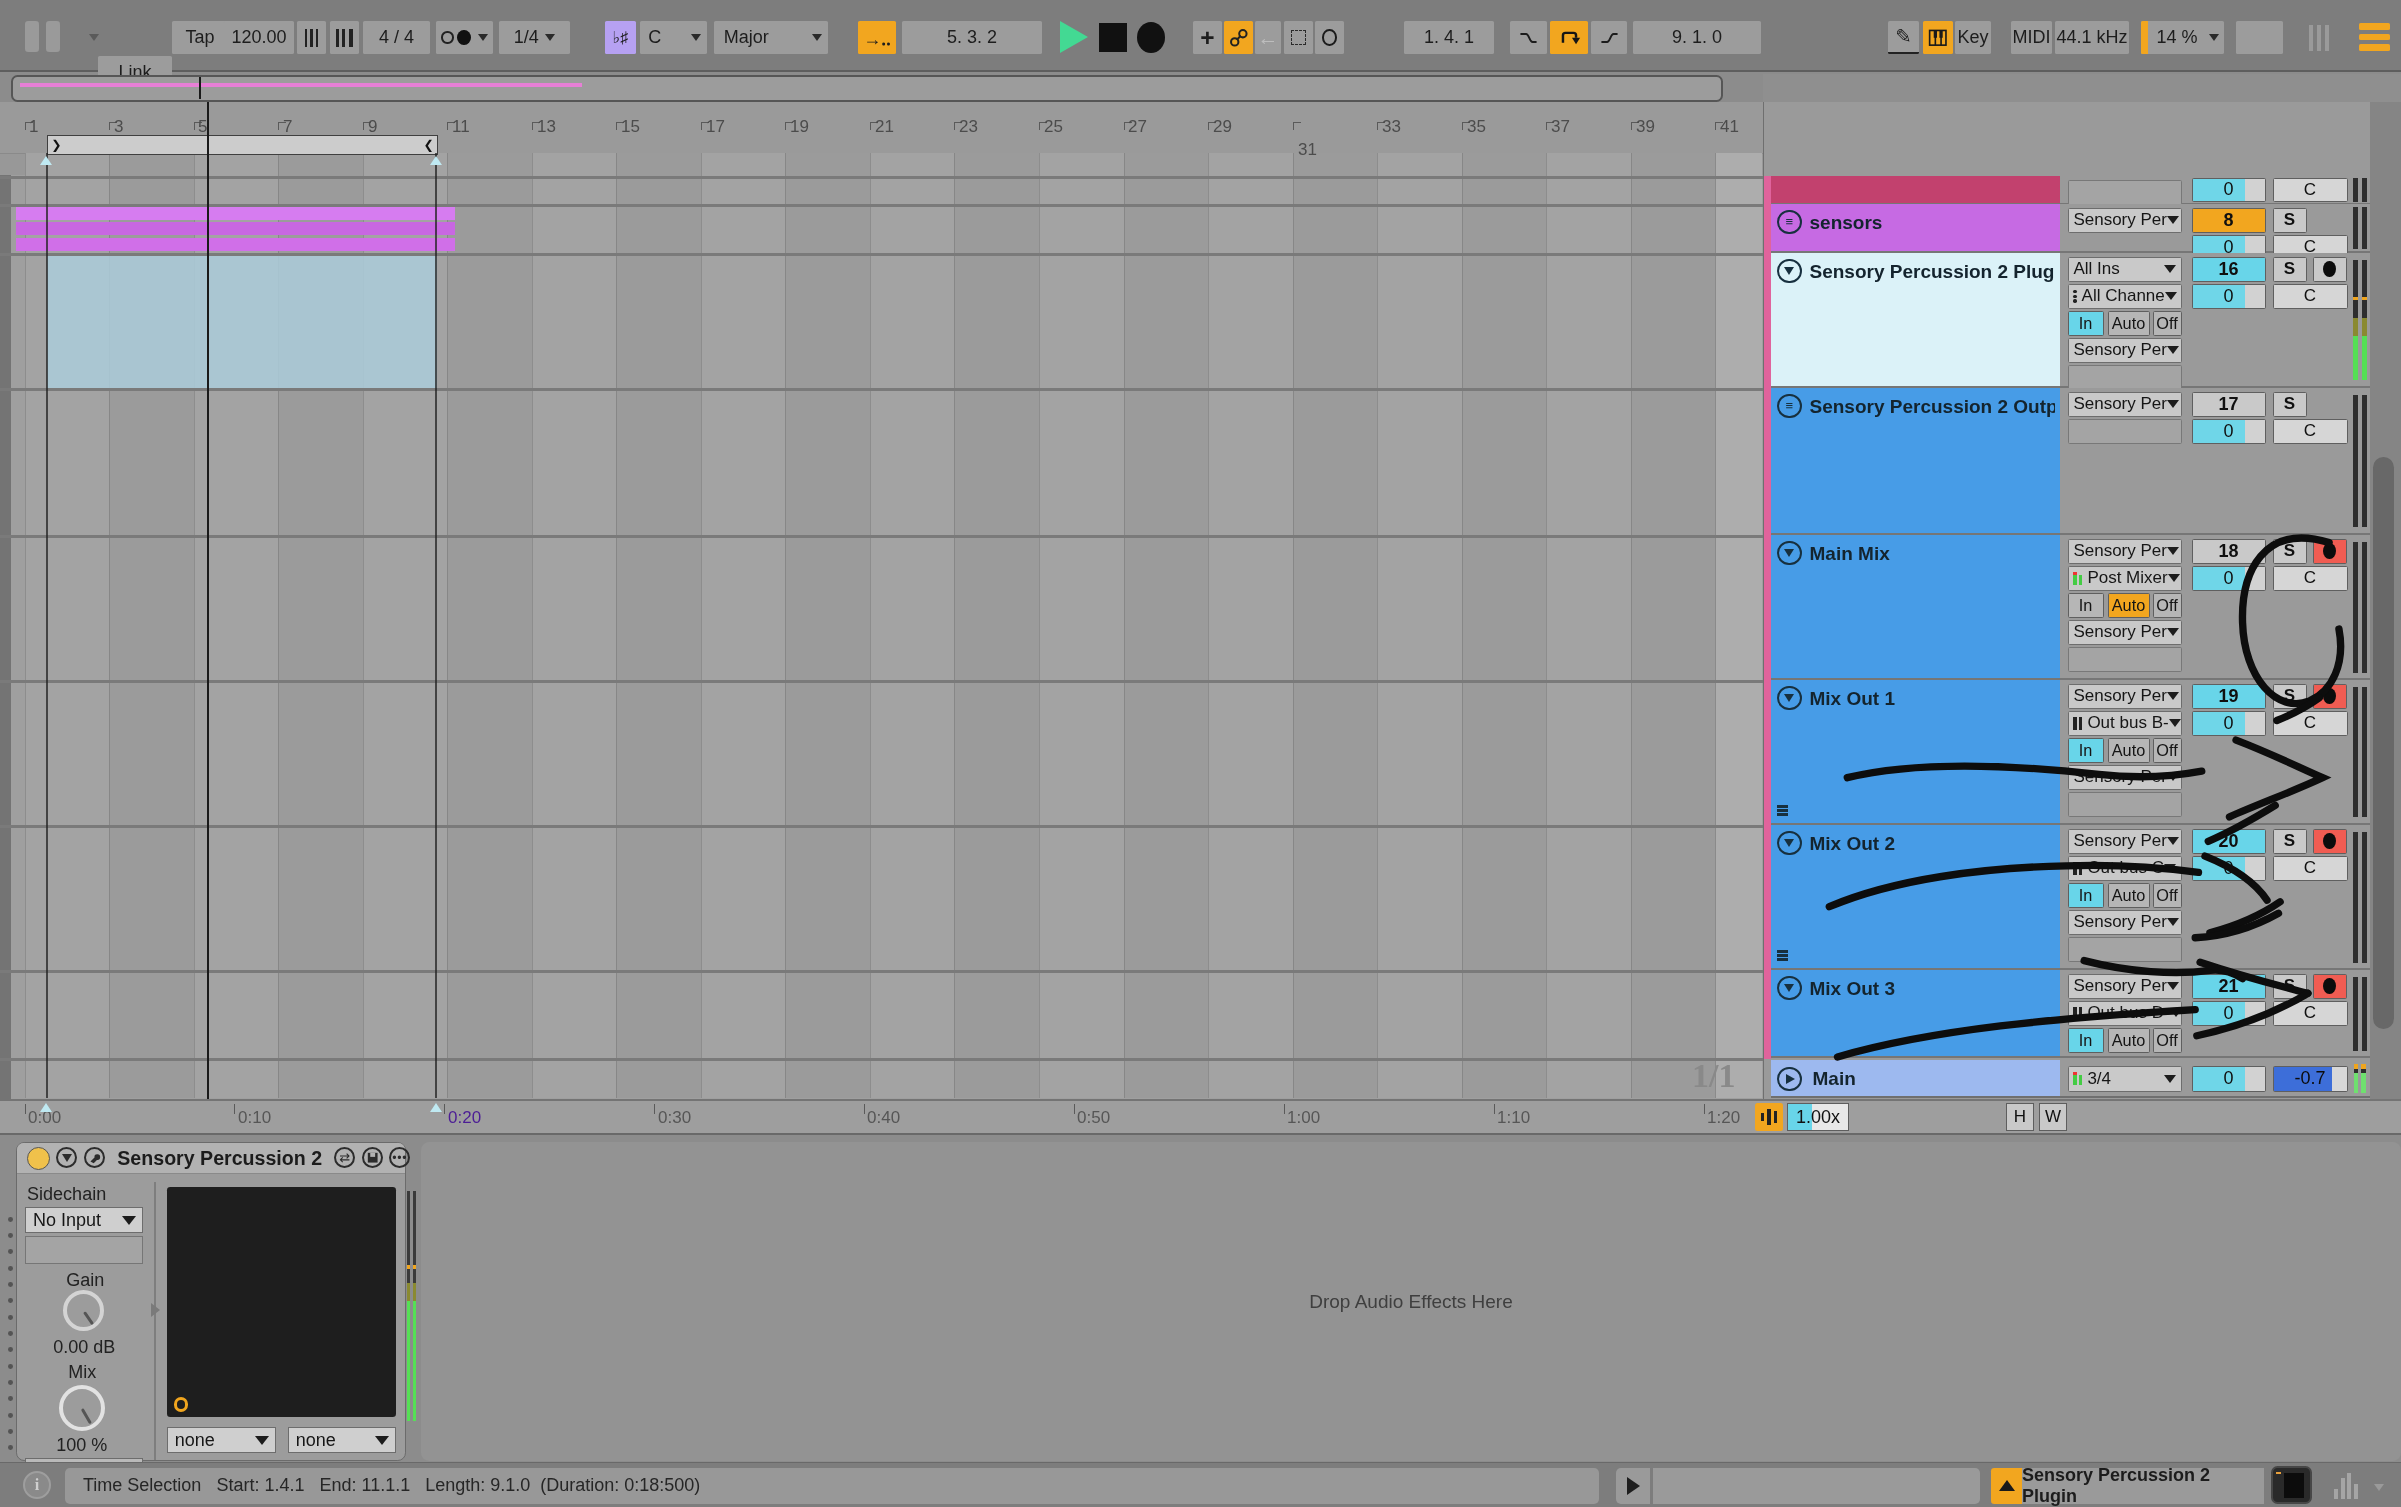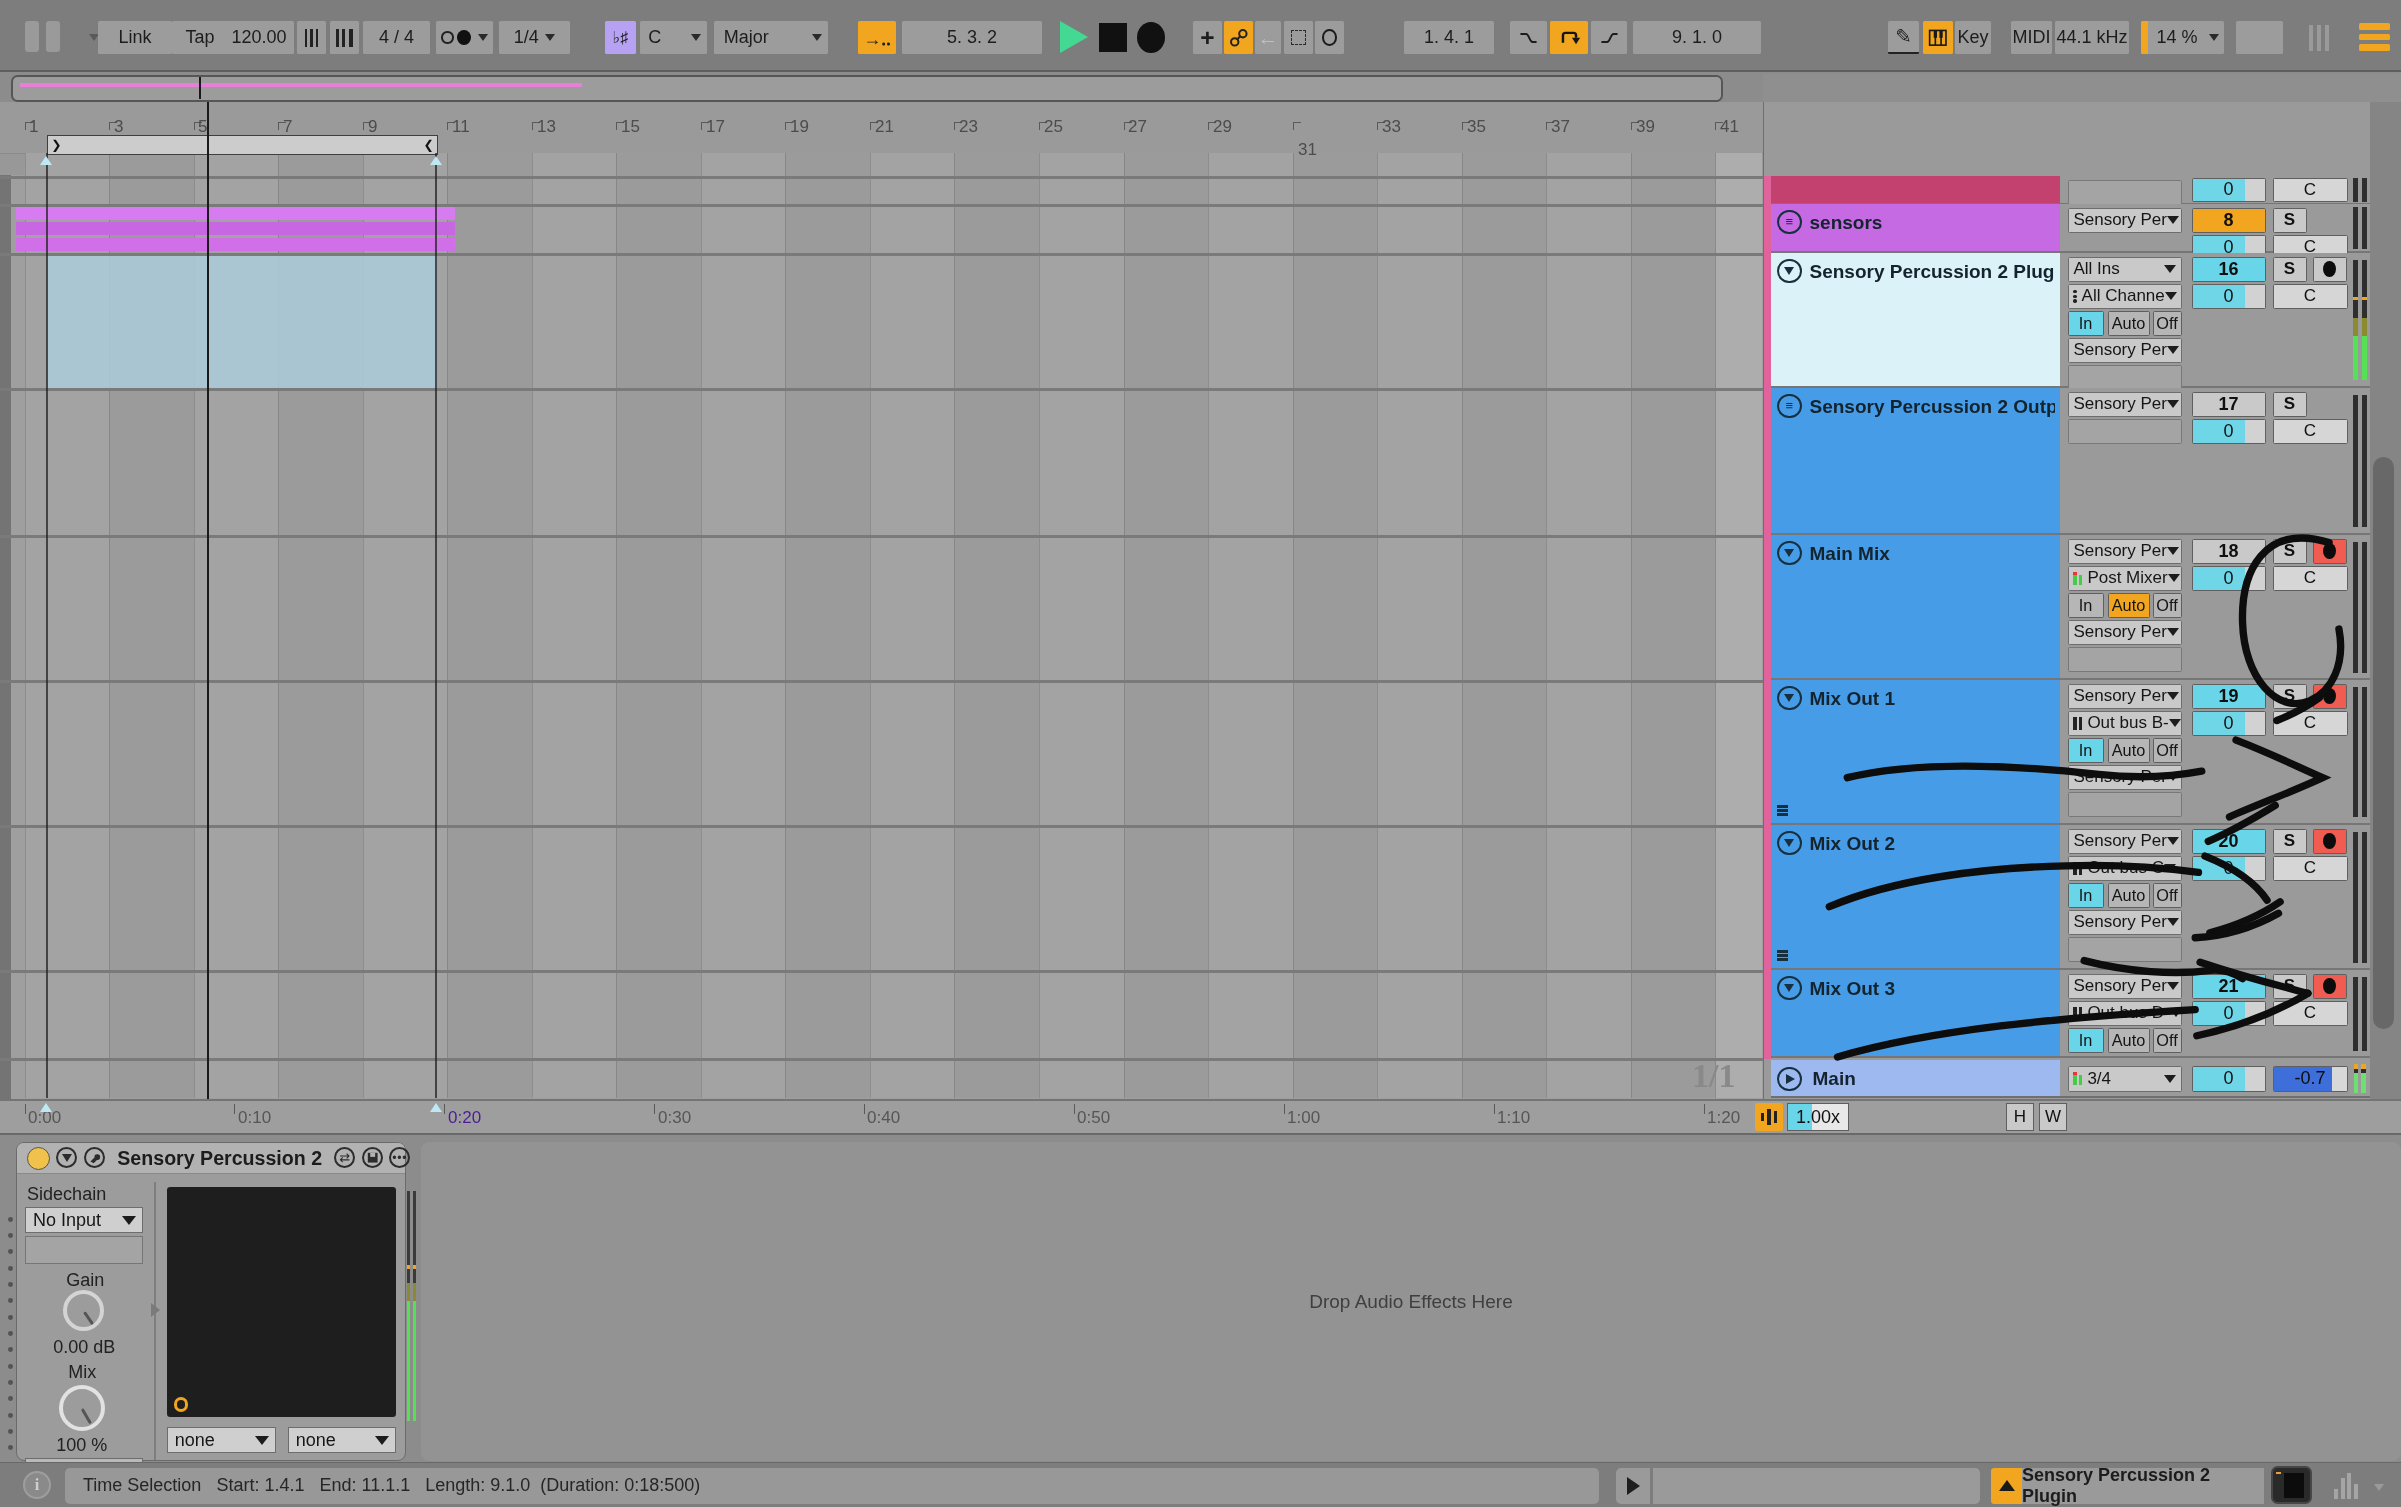--- a/index.html
+++ b/index.html
@@ -35,21 +35,21 @@
 </head>
 <body>
 
 <div id="app">
 
   <div id="toolbar">
     <div class="abs" style="left:24.5px;top:21px;">
       <span style="display:inline-block;width:14.7px;height:31px;background:#9a9a9a;border-radius:3.3px;margin-right:6.5px;"></span><span style="display:inline-block;width:14.7px;height:31px;background:#9a9a9a;border-radius:3.3px;"></span>
     </div>
     <span class="caret" style="position:absolute;left:82px;top:34px;border-top-color:#5a5a5a;"></span>
-    <div class="tbtn" style="left:98px;width:74px;">Link</div>
+    <div class="tbtn" style="left:98px;width:74px;margin-top:35px;">Link</div>
     <div class="tbtn" style="left:172px;width:56px;">Tap</div>
     <div class="tbtn" style="left:224px;width:70px;">120.00</div>
     <div class="tbtn" style="left:297px;width:29px;">
         <span class="vbar" style="height:18px;width:2.5px;"></span>
         <span class="vbar" style="height:18px;width:2.5px;"></span>
         <span class="vbar" style="height:18px;width:2.5px;"></span>
       </div>
     <div class="tbtn" style="left:330px;width:29px;">
         <span class="vbar" style="height:18px;width:2.5px;"></span>
         <span class="vbar" style="height:18px;width:3.3px;"></span>

